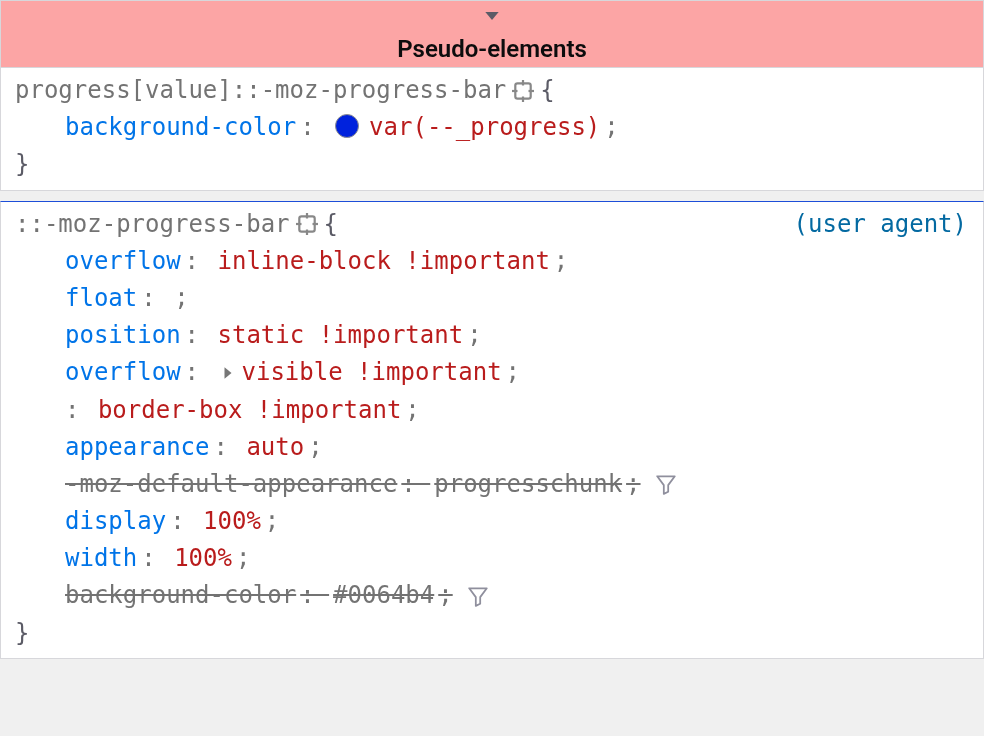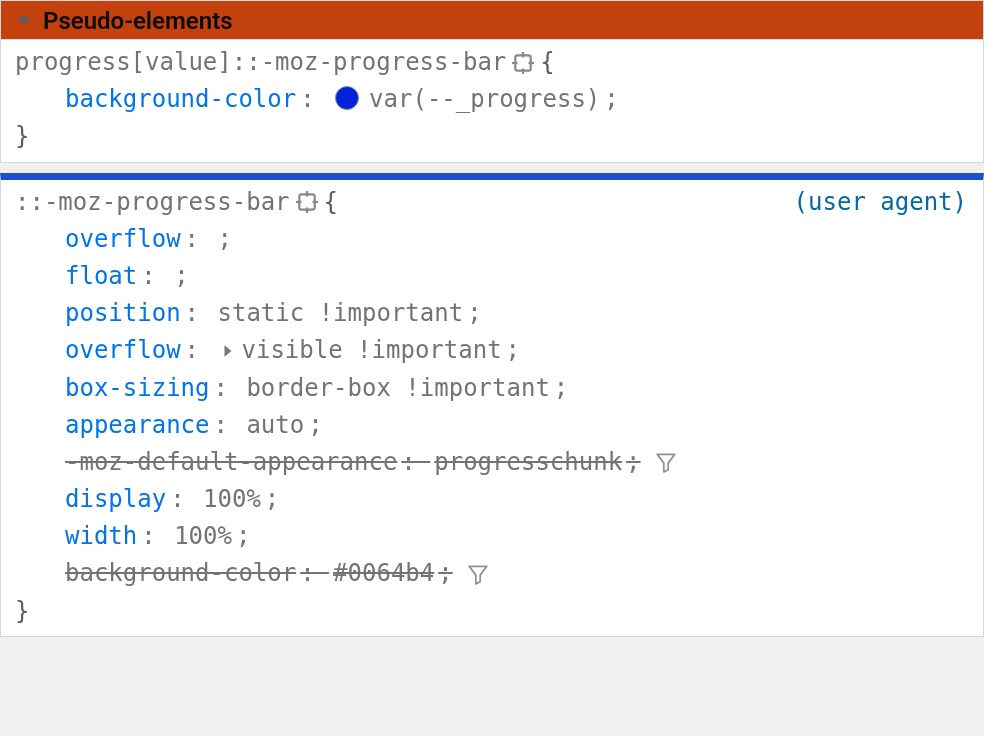--- a/index.html
+++ b/index.html
@@ -19,42 +19,43 @@
     height: 736px;
     box-sizing: border-box;
     background: #f0f0f0;
   }
   .section-header {
     display: flex;
     align-items: center;
     gap: 10px;
     padding: 6px 14px 4px 14px;
     border: 1px solid #d7d7db;
-    background: #c2410c;
+    background: #fca5a5;
     font-weight: 600;
+    flex-direction: column;
   }
   .expand-triangle {
     display: inline-flex;
     align-items: center;
     justify-content: center;
     width: 18px;
     height: 18px;
     color: #5b5b66;
   }
   .expand-triangle svg { display: block; }
   .rule-block {
     background: #ffffff;
     border: 1px solid #d7d7db;
     border-top: none;
     padding: 4px 12px 6px 14px;
     line-height: 1.55;
   }
   .rule-block + .rule-block {
     margin-top: 10px;
-    border-top: 7px solid #1d4ed8;
+    border-top: 1px solid #1d4ed8;
   }
   .selector-line {
     color: #737373;
     display: flex;
     gap: 0;
   }
   .open-brace, .close-brace {
     color: #5b5b66;
   }
   .source-tag {
@@ -63,21 +64,21 @@
     padding-right: 4px;
   }
   .decl-line {
     padding-left: 50px;
     white-space: nowrap;
     display: flex;
     align-items: center;
     gap: 4px;
   }
   .prop-name { color: #0074e8; }
-  .prop-value { color: #737373; }
+  .prop-value { color: #b91c1c; }
   .colon { color: #737373; }
   .semi  { color: #737373; }
   .over  { color: #737373; text-decoration: line-through; }
   .over .prop-name,
   .over .prop-value,
   .over .colon,
   .over .semi { color: inherit; }
   .shorthand-expand {
     display: inline-flex;
     align-items: center;
@@ -162,20 +163,21 @@
         </svg>
       </span>
       <span class="open-brace">{</span>
       <span class="source-tag">(user agent)</span>
     </div>
 
     <div id="rule2-decls">
         <div class="decl-line">
           <span class="prop-name">overflow</span>
           <span class="colon">:&nbsp;</span>
+          <span class="prop-value">inline-block !important</span>
           <span class="semi">;</span>
         </div>
         <div class="decl-line">
           <span class="prop-name">float</span>
           <span class="colon">:&nbsp;</span>
           <span class="semi">;</span>
         </div>
         <div class="decl-line">
           <span class="prop-name">position</span>
           <span class="colon">:&nbsp;</span>
@@ -187,21 +189,20 @@
           <span class="colon">:&nbsp;</span>
           <span class="shorthand-expand">
             <svg viewBox="0 0 12 12" width="14" height="14">
               <path d="M3 1 L9 6 L3 11 Z" fill="currentColor"></path>
             </svg>
           </span>
           <span class="prop-value">visible !important</span>
           <span class="semi">;</span>
         </div>
         <div class="decl-line">
-          <span class="prop-name">box-sizing</span>
           <span class="colon">:&nbsp;</span>
           <span class="prop-value">border-box !important</span>
           <span class="semi">;</span>
         </div>
         <div class="decl-line">
           <span class="prop-name">appearance</span>
           <span class="colon">:&nbsp;</span>
           <span class="prop-value">auto</span>
           <span class="semi">;</span>
         </div>

